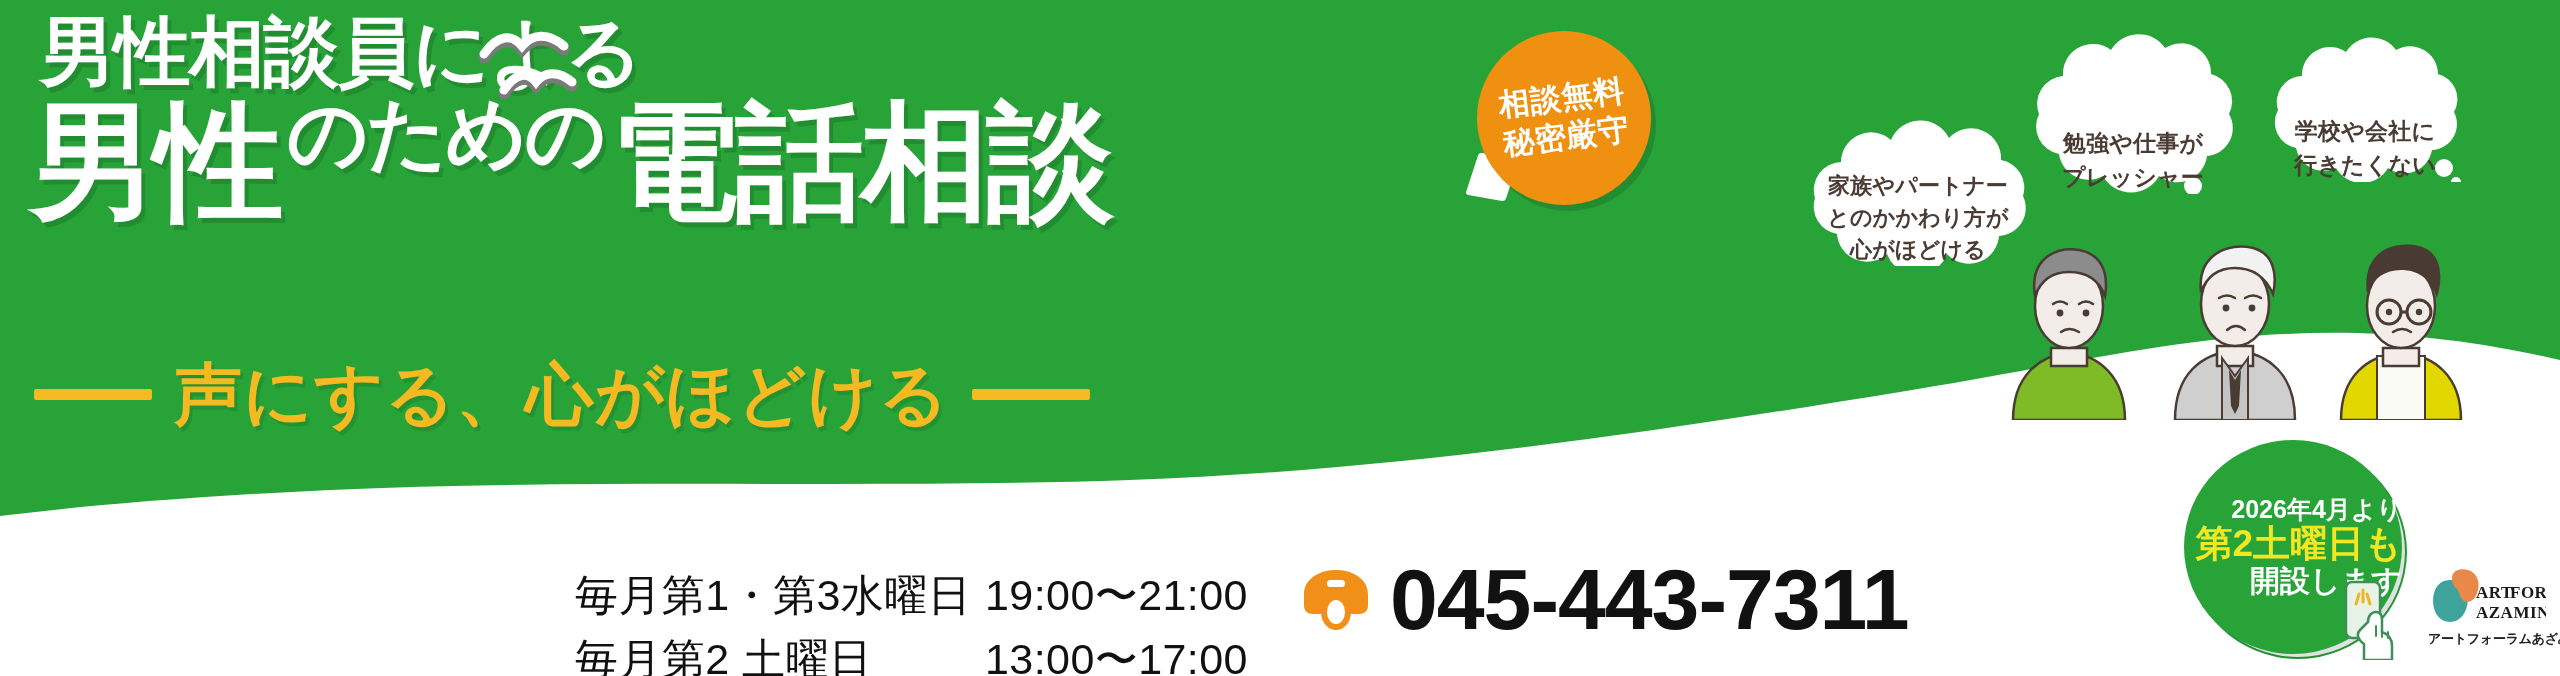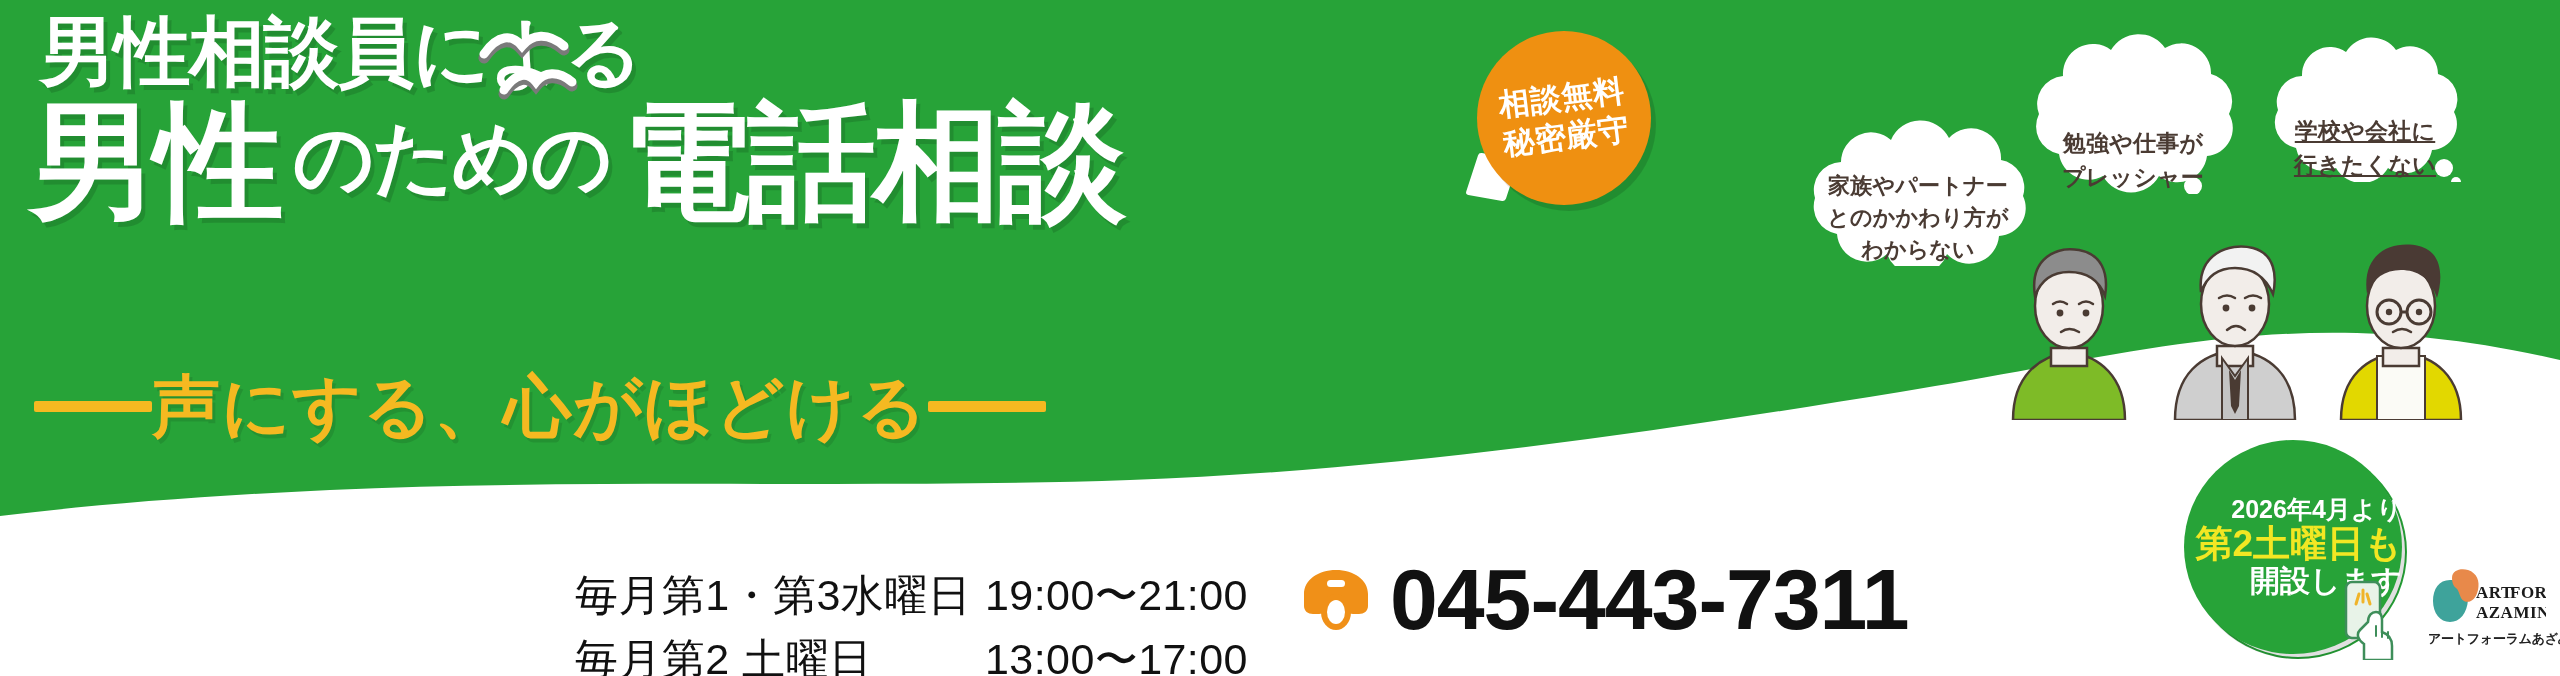--- a/index.html
+++ b/index.html
@@ -38,41 +38,42 @@
     letter-spacing:-0.02em;
   }
   #hl1{
     font-size:76px;
     padding-left:10px;
     margin-bottom:8px;
   }
   #hl2{
     font-size:128px;
     display:flex;
-    align-items:center;
-    gap:12px;
+    align-items:flex-start;
+    gap:6px;
   }
   #hl2 .big{font-size:128px;}
   #hl2 .mid{font-size:80px;position:relative;top:-4px;}
 
   
   #birds{
     position:absolute;
     left:478px; top:28px;
     width:110px; height:76px;
     z-index:7;
   }
 
   
   #tagline{
     position:absolute;
-    left:34px; top:372px;
+    left:34px; top:360px;
     z-index:6;
     display:flex;
     align-items:center;
+    gap:22px;
     white-space:nowrap;
   }
   .rule{
     display:block;
     width:118px; height:11px;
     background:#F5B921;
     border-radius:2px;
   }
   #tagline-text{
     color:#F5B921;
@@ -138,21 +139,21 @@
     flex-direction:column;
     align-items:center;
     justify-content:flex-end;
     height:100%;
     font-size:23px;
     letter-spacing:0.01em;
   }
   #bubble-family{left:1787px; top:118px; width:262px; height:148px;}
   #bubble-family .label{font-size:22px;}
   #bubble-work{left:2015px; top:26px; width:236px; height:168px;}
-  #bubble-school{left:2258px; top:30px; width:214px; height:152px;text-decoration:underline;}
+  #bubble-school{left:2258px; top:30px; width:214px; height:152px;}
 
   
   #people{
     position:absolute;
     left:1995px; top:180px;
     width:500px; height:240px;
     z-index:5;
   }
 
   
@@ -294,21 +295,21 @@
   <div class="bubble" id="bubble-family">
     <svg class="cloud" viewBox="0 0 262 148" preserveAspectRatio="none">
       <path d="M54,44 A30,30 0 0,1 104,22 A32,32 0 0,1 162,20 A30,30 0 0,1 214,42
                A28,28 0 0,1 236,78 A28,28 0 0,1 212,118 A30,30 0 0,1 160,136
                A32,32 0 0,1 100,136 A30,30 0 0,1 50,116 A28,28 0 0,1 28,80
                A28,28 0 0,1 54,44 Z" fill="#ffffff"></path>
     </svg>
     <span class="label">
       <span>家族やパートナー</span>
       <span>とのかかわり方が</span>
-      <span>わからない</span>
+      <span>心がほどける</span>
     </span>
   </div>
 
   <div class="bubble" id="bubble-work">
     <svg class="cloud" viewBox="0 0 236 168" preserveAspectRatio="none">
       <path d="M48,50 A30,30 0 0,1 96,24 A32,32 0 0,1 150,22 A30,30 0 0,1 196,48
                A28,28 0 0,1 214,88 A28,28 0 0,1 192,130 A30,30 0 0,1 144,150
                A32,32 0 0,1 88,150 A30,30 0 0,1 44,128 A28,28 0 0,1 24,88
                A28,28 0 0,1 48,50 Z" fill="#ffffff"></path>
       <circle cx="178" cy="160" r="9" fill="#ffffff"></circle>

